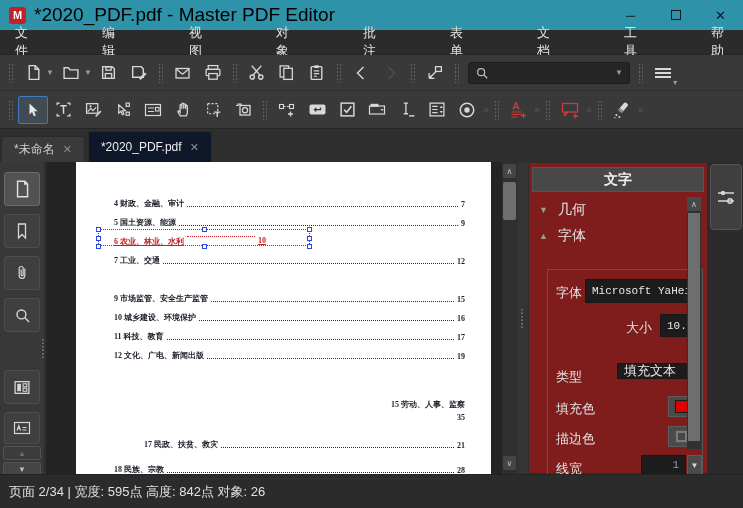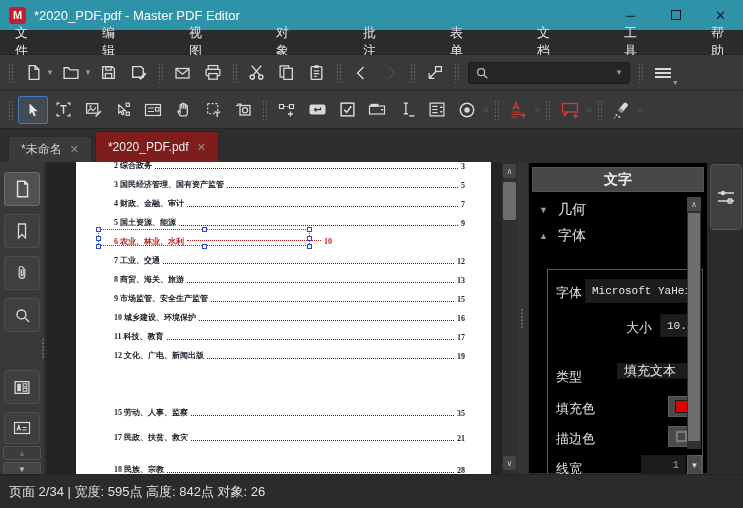--- a/index.html
+++ b/index.html
@@ -5,21 +5,21 @@
   * { margin:0; padding:0; box-sizing:border-box; }
   html,body { width:743px; height:508px; overflow:hidden; background:#2b2b2b;
               font-family:"Liberation Sans", sans-serif; }
   .window { position:relative; width:743px; height:508px; }
 
   
   .titlebar { position:absolute; top:0; left:0; right:0; height:30px; background:#2e93a9;
               display:flex; align-items:center; }
   .app-logo { width:17px; height:17px; margin:0 8px 0 9px; background:#c4202b; border-radius:3px;
               color:#fff; font-size:11px; font-weight:bold; display:flex; align-items:center; justify-content:center; }
-  .title-text { font-size:13px; color:#ffffff; }
+  .title-text { font-size:19px; color:#000000; }
   .win-controls { margin-left:auto; display:flex; height:100%; }
   .win-btn { width:45px; display:flex; align-items:center; justify-content:center;
              color:#10181a; font-size:13px; }
   .max-box { width:10px; height:10px; border:1.4px solid #10181a; display:inline-block; }
 
   
   .menubar { position:absolute; top:30px; left:0; right:0; height:25px; background:#2b2b2b;
              display:flex; align-items:center; padding-left:4px; border-bottom:1px solid #242424;gap:44px; }
   .menu-item { color:#e2e2e2; font-size:13px; padding:3px 11px; }
 
@@ -36,25 +36,25 @@
   .caret-sm { color:#9a9a9a; font-size:7px; align-self:flex-end; margin:0 0 4px -6px; }
   .ovf { color:#595959; font-size:10px; margin:0 1px; }
   .searchbox { width:162px; height:22px; background:#252525; border:1px solid #1d1d1d; border-radius:3px;
                display:flex; align-items:center; padding:0 6px; margin:0 4px; }
   .searchbox input { flex:1; background:transparent; border:none; outline:none; color:#ddd; font-size:12px; min-width:0; }
   .searchbox .sarrow { color:#9a9a9a; font-size:8px; }
   svg.ic { display:block; }
 
   
   .tabbar { position:absolute; top:129px; left:0; right:0; height:33px; background:#2e2e2e;
-            display:flex; align-items:flex-end; padding-left:8px; }
+            display:flex; align-items:flex-end; padding-left:1px; }
   .tab { display:flex; align-items:center; gap:8px; padding:0 12px; height:26px; background:#3a3a3a;
          border:1px solid #2a2a2a; border-bottom:none; border-radius:3px 3px 0 0;
          color:#cfcfcf; font-size:12px; margin-right:3px; }
-  .tab.active { height:31px; background:#7f1d1d; color:#eee;justify-content:center; }
+  .tab.active { height:31px; background:#0f172a; color:#eee;justify-content:center; }
   .tab-close { color:#8f8f8f; font-size:11px; }
 
   
   .main { position:absolute; top:162px; left:0; width:743px; height:312px; background:#313131; }
 
   
   .sidebar { position:absolute; left:0; top:0; width:45px; height:100%; background:#383838; border-right:1px solid #2c2c2c; }
   .sbtn { position:absolute; left:4px; width:36px; height:34px; background:#3f3f3f; border:1px solid #4d4d4d;
           border-radius:3px; display:flex; align-items:center; justify-content:center; }
   .sbtn.sel { background:#525252; border-color:#6b6b6b; }
@@ -65,34 +65,34 @@
            background-image:radial-gradient(circle,#6a6a6a 0.8px,transparent 1px); background-size:3.5px 3.5px; }
 
   
   .viewport { position:absolute; left:46px; top:0; width:456px; height:100%; background:#242424; overflow:hidden; }
   .page { position:absolute; left:30px; top:0; width:415px; height:100%; background:#ffffff; overflow:hidden; }
   .toc-row { position:absolute; left:38px; right:26px; height:19px; display:flex; align-items:flex-end;
              font-family:"Liberation Serif", serif; font-weight:bold; font-size:8px; color:#1d1d2a; }
   .toc-row .leader { flex:1; margin:0 3px 2px 3px; border-bottom:1.6px dotted #2a2a38; }
   .toc-row.selected { color:#c42222; }
   .toc-row.selected .leader { border-color:#c42222; }
-  .selwrap { width:218px; display:flex; align-items:center; }
+  .selwrap { width:152px; display:flex; align-items:flex-start;text-decoration:underline; }
   .sel-box { position:absolute; left:-16px; top:1px; width:212px; height:17px; border:1px dotted #2d47d8; }
   .handle { position:absolute; width:5px; height:5px; background:#fff; border:1px solid #2d47d8; }
 
   
   .vscroll { position:absolute; left:502px; top:0; width:15px; height:100%; background:#2f2f2f; }
   .scroll-btn { position:absolute; left:1px; width:13px; height:14px; background:#454545; border-radius:2px;
                 color:#c2c2c2; font-size:8px; display:flex; align-items:center; justify-content:center; }
   .vthumb { position:absolute; left:1px; width:13px; background:#6e6e6e; border-radius:2px; }
 
   .gapstrip { position:absolute; left:517px; top:0; width:11px; height:100%; background:#343434; }
 
   
-  .panel { position:absolute; left:528px; top:0; width:180px; height:100%; background:#000000; border:1px solid #2c2c2c; }
+  .panel { position:absolute; left:528px; top:0; width:180px; height:100%; background:#7f1d1d; border:1px solid #2c2c2c; }
   .panel-header { position:absolute; left:3px; right:3px; top:4px; height:25px; background:#484848; border:1px solid #555;
                   display:flex; align-items:center; justify-content:center; color:#efefef; font-size:14px; font-weight:bold; }
   .sect { position:absolute; left:10px; display:flex; align-items:center; gap:10px; color:#e6e6e6; font-size:14px; }
   .sect .tri { color:#9c9c9c; font-size:9px; }
   .groupbox { position:absolute; left:18px; right:4px; top:106px; bottom:-2px; border:1px solid #575757; }
   .plabel { position:absolute; color:#e2e2e2; font-size:13px; }
   .pinput { position:absolute; background:#1c1c1c; border:1px solid #171717; color:#e8e8e8;
             font-family:"Liberation Mono", monospace; font-size:11px; display:flex; align-items:center; padding:0 6px; }
   .swatch-btn { position:absolute; width:27px; height:21px; background:#4a4a4a; border:1px solid #5c5c5c;
                 display:flex; align-items:center; justify-content:center; }
@@ -434,30 +434,20 @@
           <span>▲</span>
         </div>
       <div class="sarrow-btn" style="top:300px">
           <span>▼</span>
         </div>
       <div class="vdots" style="left:41px;top:176px"></div>
     </div>
 
     <div class="viewport">
       <div class="page">
-          <div class="toc-row" style="top: -10px;">
-            <span>2 综合政务</span>
-            <span class="leader"></span>
-            <span>3</span>
-          </div>
-          <div class="toc-row" style="top: 9px;">
-            <span>3 国民经济管理、国有资产监管</span>
-            <span class="leader"></span>
-            <span>5</span>
-          </div>
           <div class="toc-row" style="top: 28px;">
             <span>4 财政、金融、审计</span>
             <span class="leader"></span>
             <span>7</span>
           </div>
           <div class="toc-row" style="top: 47px;">
             <span>5 国土资源、能源</span>
             <span class="leader"></span>
             <span>9</span>
           </div>
@@ -476,51 +466,46 @@
               <span class="handle" style="left: -3px; top: 14px;"></span>
               <span class="handle" style="left: 103px; top: 14px;"></span>
               <span class="handle" style="left: 208px; top: 14px;"></span>
             </span>
           </div>
           <div class="toc-row" style="top: 85px;">
             <span>7 工业、交通</span>
             <span class="leader"></span>
             <span>12</span>
           </div>
-          <div class="toc-row" style="top: 104px;">
-            <span>8 商贸、海关、旅游</span>
-            <span class="leader"></span>
-            <span>13</span>
-          </div>
           <div class="toc-row" style="top: 123px;">
             <span>9 市场监管、安全生产监管</span>
             <span class="leader"></span>
             <span>15</span>
           </div>
           <div class="toc-row" style="top: 142px;">
             <span>10 城乡建设、环境保护</span>
             <span class="leader"></span>
             <span>16</span>
           </div>
           <div class="toc-row" style="top: 161px;">
             <span>11 科技、教育</span>
             <span class="leader"></span>
             <span>17</span>
           </div>
           <div class="toc-row" style="top: 180px;">
             <span>12 文化、广电、新闻出版</span>
             <span class="leader"></span>
             <span>19</span>
           </div>
-          <div class="toc-row" style="top: 237px;">
+          <div class="toc-row" style="top: 237px; flex-direction: column;">
             <span>15 劳动、人事、监察</span>
             <span class="leader"></span>
             <span>35</span>
           </div>
-          <div class="toc-row" style="top: 262px;">
+          <div class="toc-row" style="top: 269px; margin-left: 30px;">
             <span>17 民政、扶贫、救灾</span>
             <span class="leader"></span>
             <span>21</span>
           </div>
           <div class="toc-row" style="top: 294px;">
             <span>18 民族、宗教</span>
             <span class="leader"></span>
             <span>28</span>
           </div>
         </div>

